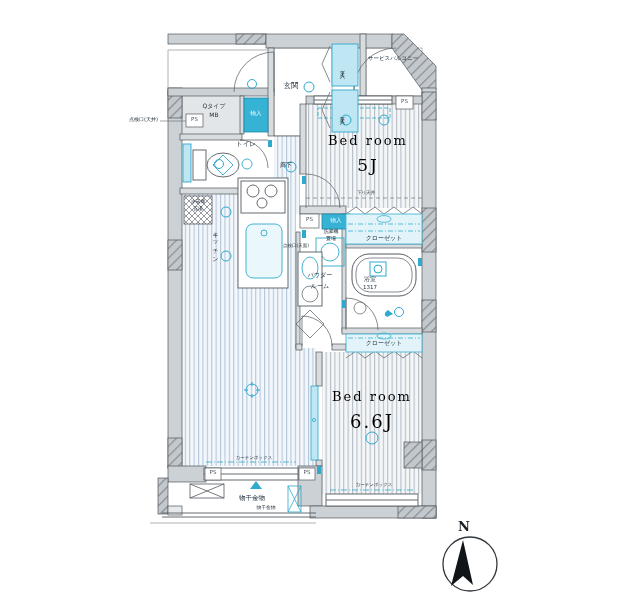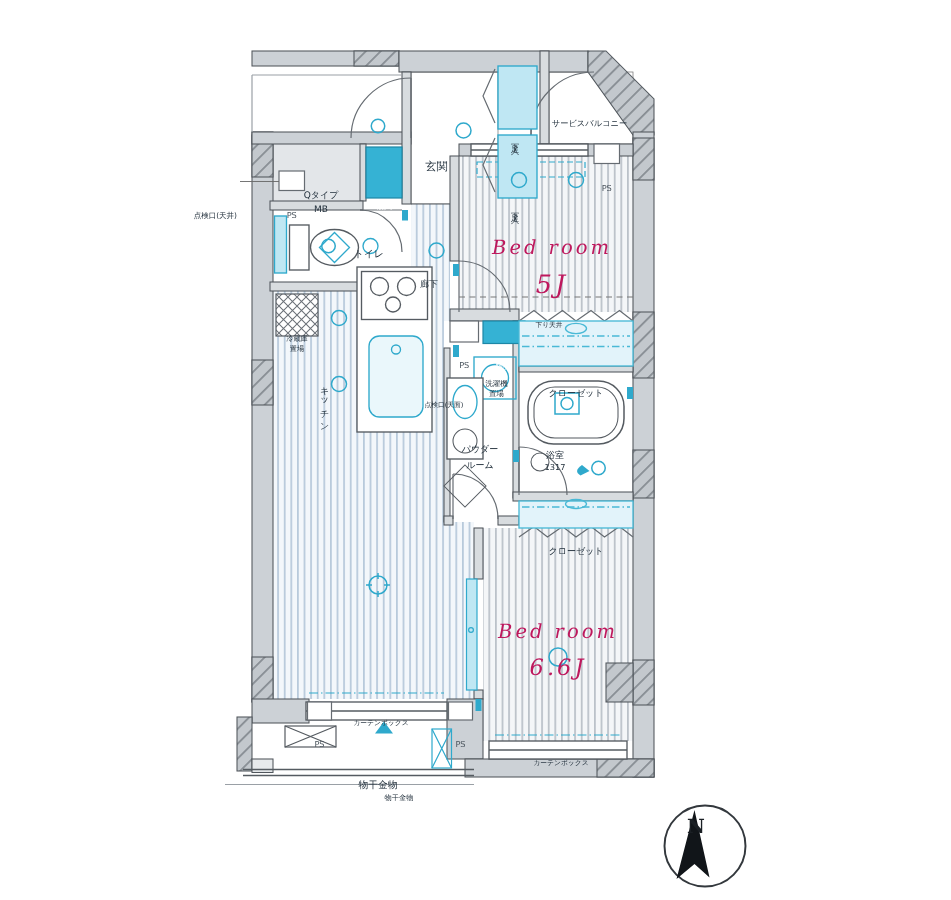--- a/index.html
+++ b/index.html
@@ -1,21 +1,21 @@
 <!DOCTYPE html>
 <html><head>
 <meta charset="utf-8">
 <style>
   html,body{margin:0;padding:0;background:#fff;}
   #stage{position:relative;width:634px;height:600px;background:#ffffff;overflow:hidden;
          font-family:"DejaVu Sans",sans-serif;}
   #plan-svg{position:absolute;left:0;top:0;}
-  .lbl{position:absolute;color:#22303c;line-height:1.08;text-align:center;white-space:nowrap;margin-top:25px;}
+  .lbl{position:absolute;color:#22303c;line-height:1.08;text-align:center;white-space:nowrap;}
   .jp{font-family:"DejaVu Sans",sans-serif;}
-  .serif{font-family:"DejaVu Serif",serif;font-style:italic;color:#be185d;letter-spacing:2px;text-align:center;}
+  .serif{font-family:"DejaVu Serif",serif;color:#000000;letter-spacing:2px;text-align:center;}
   .v{writing-mode:vertical-rl;text-orientation:upright;letter-spacing:1px;}
   .white{color:#ffffff;}
   .gray{color:#4a545d;}
 </style>
 </head>
 <body>
 
 <div id="stage">
 
 <svg id="plan-svg" width="634" height="600" viewBox="0 0 634 600">
@@ -337,21 +337,21 @@
 <div class="lbl jp" style="left:346px;top:340px;width:76px;font-size:6px;">クローゼット</div>
 
 <div class="lbl jp" style="left:298px;top:272px;width:44px;font-size:6px;">パウダー</div>
 <div class="lbl jp" style="left:298px;top:283px;width:44px;font-size:6px;">ルーム</div>
 
 <div class="lbl jp" style="left:350px;top:276px;width:40px;font-size:6px;">浴室</div>
 <div class="lbl jp" style="left:350px;top:285px;width:40px;font-size:5.5px;">1317</div>
 
 
 <div class="lbl serif" style="left:322px;top:390px;width:100px;font-size:13px;">Bed room</div>
-<div class="lbl serif" style="left:322px;top:412px;width:100px;font-size:15px;">6.6J</div>
+<div class="lbl serif" style="left:322px;top:412px;width:100px;font-size:18px;">6.6J</div>
 
 <div class="lbl jp" style="left:220px;top:495px;width:64px;font-size:6.5px;">物干金物</div>
 <div class="lbl jp" style="left:242px;top:505px;width:48px;font-size:4.8px;">物干金物</div>
 
 <div class="lbl jp" style="left:222px;top:456px;width:64px;font-size:4.5px;">カーテンボックス</div>
 <div class="lbl jp" style="left:342px;top:483px;width:64px;font-size:4.5px;">カーテンボックス</div>
 <div class="lbl jp" style="left:346px;top:191px;width:40px;font-size:4.5px;">下り天井</div>
 
 <div class="lbl" style="left:452px;top:520px;width:24px;font-size:13px;font-family:'DejaVu Serif',serif;font-weight:bold;color:#1a1f24;">N</div>
 

